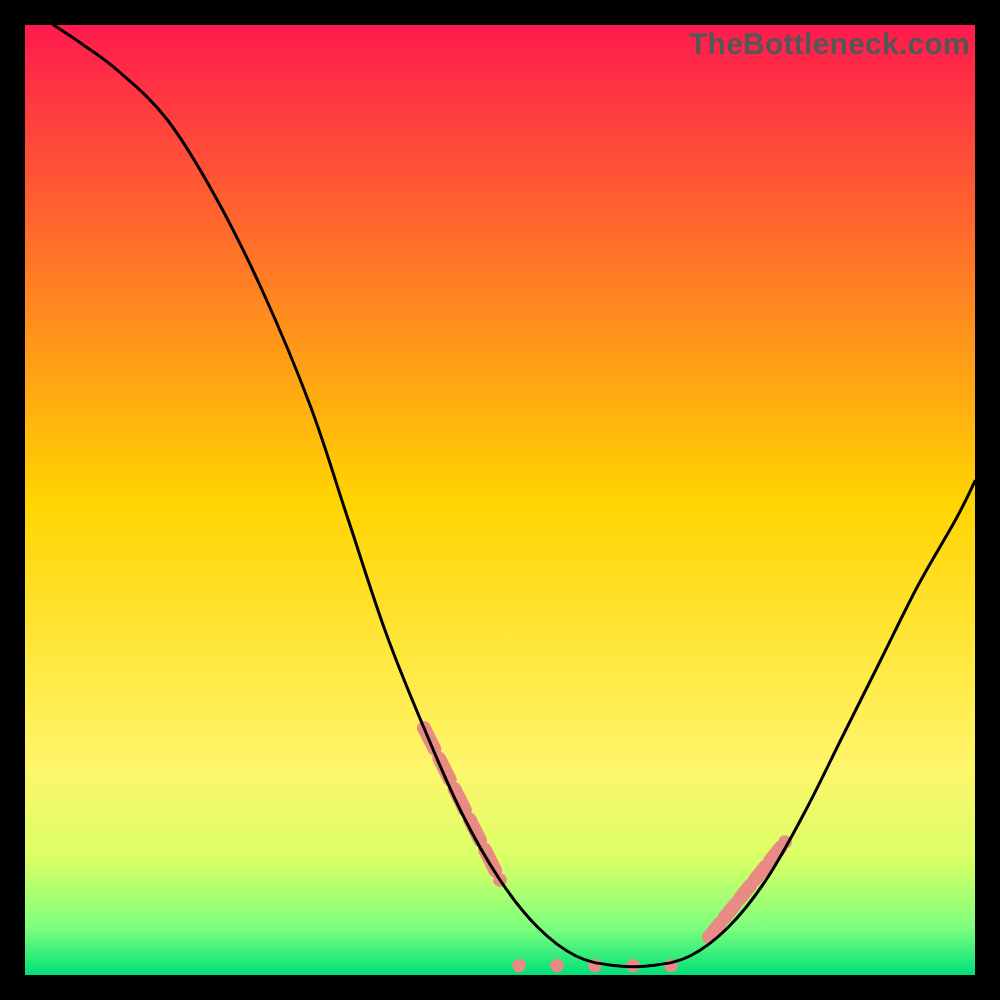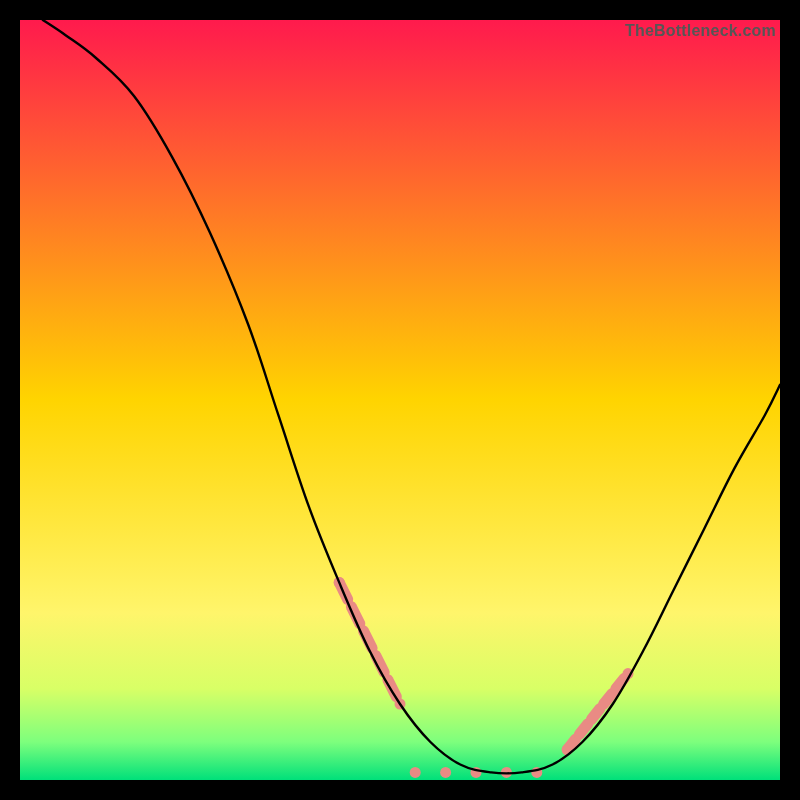--- a/index.html
+++ b/index.html
@@ -23,21 +23,21 @@
     position: absolute;
     left: 0;
     top: 0;
     width: 760px;
     height: 760px;
   }
   .watermark {
     position: absolute;
     top: 2px;
     right: 4px;
-    font-size: 16px;
+    font-size: 24px;
     font-weight: 600;
     color: #565656;
     letter-spacing: 0.2px;
     user-select: none;
   }
   svg { display: block; }
 </style>
 </head>
 <body>
 

